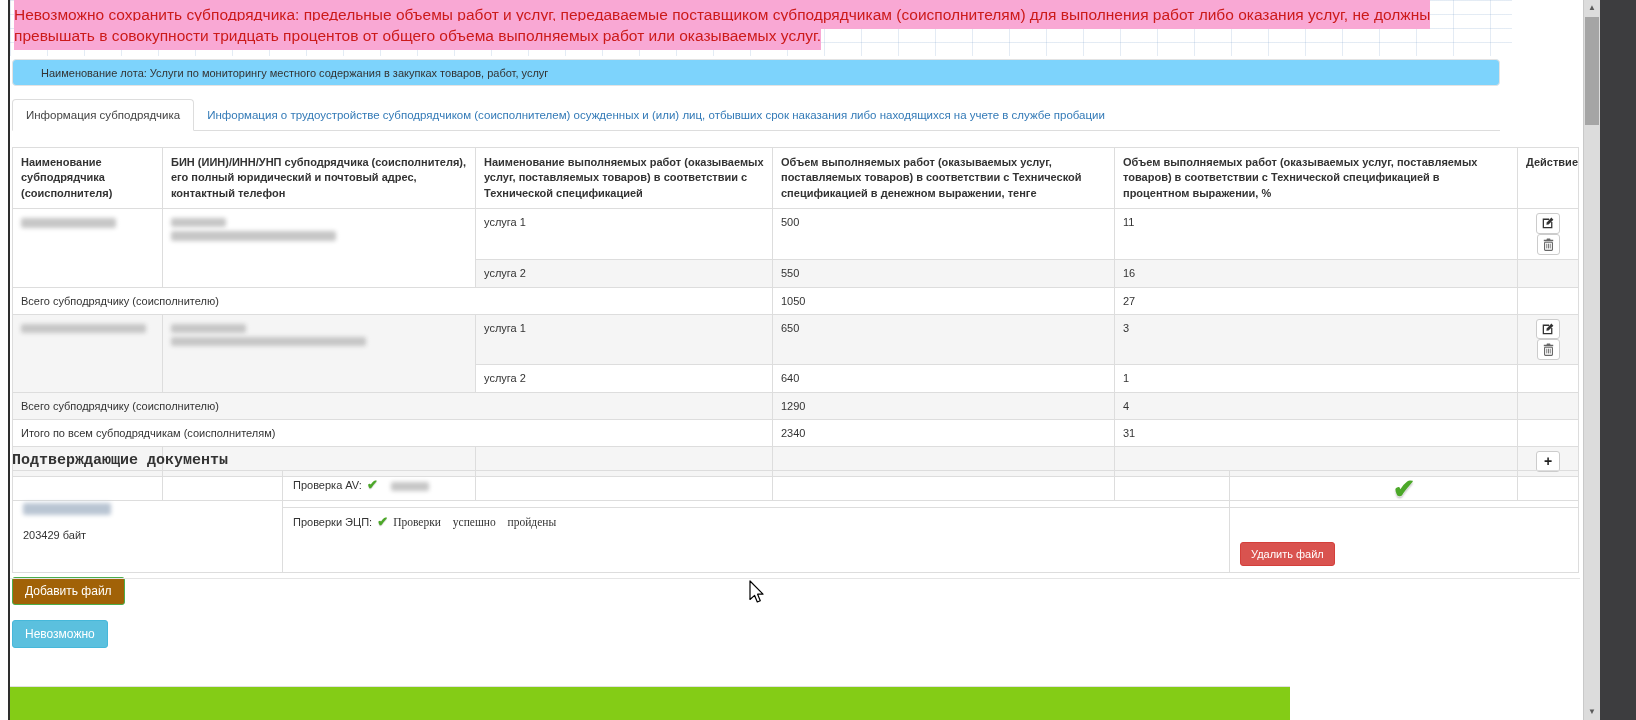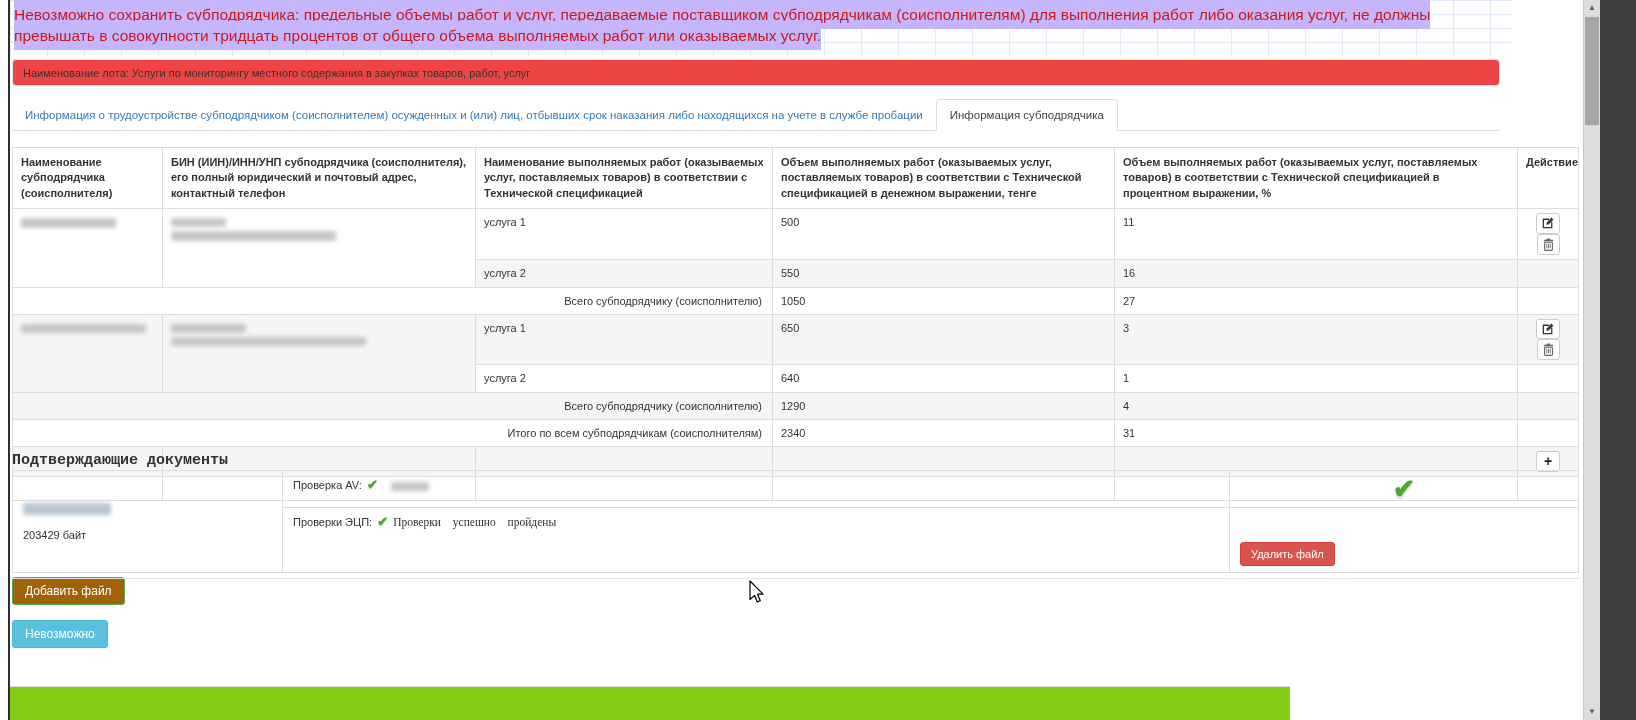--- a/index.html
+++ b/index.html
@@ -23,26 +23,26 @@
     background-image:
       linear-gradient(to right, rgba(130,165,205,.22) 1px, transparent 1px),
       linear-gradient(to bottom, rgba(130,165,205,.22) 1px, transparent 1px);
     background-size:37px 14px;
   }
 
   .error-banner {
     position:absolute; left:4px; top:4px; width:1500px;
     font-size:15.5px; line-height:21px; color:#cc1a1a;
   }
-  .error-banner .hl { background:#c4b5fd; padding:6px 0; }
+  .error-banner .hl { background:#f9a8d4; padding:6px 0; }
 
   .lot-bar {
     position:absolute; left:2px; top:59px; width:1488px; height:27px;
-    background:#ef4444; border:1px solid #e3e3e3; border-radius:4px;
-    padding:7px 10px; font-size:11px; color:#333;
+    background:#7dd3fc; border:1px solid #e3e3e3; border-radius:4px;
+    padding:7px 28px; font-size:11px; color:#333;
   }
 
   .tabs {
     position:absolute; left:2px; top:100px; width:1488px; height:31px;
     border-bottom:1px solid #ddd; display:flex; align-items:flex-end;
   }
   .tab { font-size:11.5px; padding:9px 13px; cursor:pointer; white-space:nowrap; }
   .tab.active {
     border:1px solid #ddd; border-bottom:1px solid #fff; margin-bottom:-1px;
     border-radius:4px 4px 0 0; background:#fff; color:#444;
@@ -50,21 +50,21 @@
   .tab.link { color:#337ab7; }
 
   
   .main-table {
     position:absolute; left:2px; top:147px; width:1566px;
     border-collapse:collapse; table-layout:fixed; font-size:11px;
   }
   .main-table th, .main-table td { border:1px solid #ddd; padding:7px 8px; vertical-align:top; text-align:left; }
   .main-table thead th { font-weight:bold; line-height:1.4; }
   .main-table tbody tr:nth-child(even) td { background:#f5f5f5; }
-  .main-table td.cell-total-label { text-align:right; padding-right:10px; }
+  .main-table td.cell-total-label { text-align:left; padding-right:10px; }
   .main-table td.cell-actions { text-align:center; padding:4px 4px; }
   .th-action { white-space:nowrap; }
   .row-service td { height:28px; }
   .row-total td { height:26px; }
   .row-filler td { height:24px; }
 
   .icon-btn {
     display:inline-block; background:#fff; border:1px solid #ccc; border-radius:3px;
     padding:3px 5px 1px 5px; margin:0 2px; cursor:pointer; line-height:1;
   }
@@ -141,22 +141,22 @@
 
     <div class="error-banner">
       <span class="hl">Невозможно сохранить субподрядчика: предельные объемы работ и услуг, передаваемые поставщиком субподрядчикам (соисполнителям) для выполнения работ либо оказания услуг, не должны превышать в совокупности тридцать процентов от общего объема выполняемых работ или оказываемых услуг.</span>
     </div>
 
     <div class="lot-bar">
       <span>Наименование лота: Услуги по мониторингу местного содержания в закупках товаров, работ, услуг</span>
     </div>
 
     <div class="tabs">
+      <div class="tab active">Информация субподрядчика</div>
       <div class="tab link">Информация о трудоустройстве субподрядчиком (соисполнителем) осужденных и (или) лиц, отбывших срок наказания либо находящихся на учете в службе пробации</div>
-      <div class="tab active">Информация субподрядчика</div>
     </div>
 
     <table class="main-table">
       <colgroup>
         <col style="width:150px">
           <col style="width:313px">
           <col style="width:297px">
         <col style="width:342px">
           <col style="width:403px">
           <col style="width:61px">

